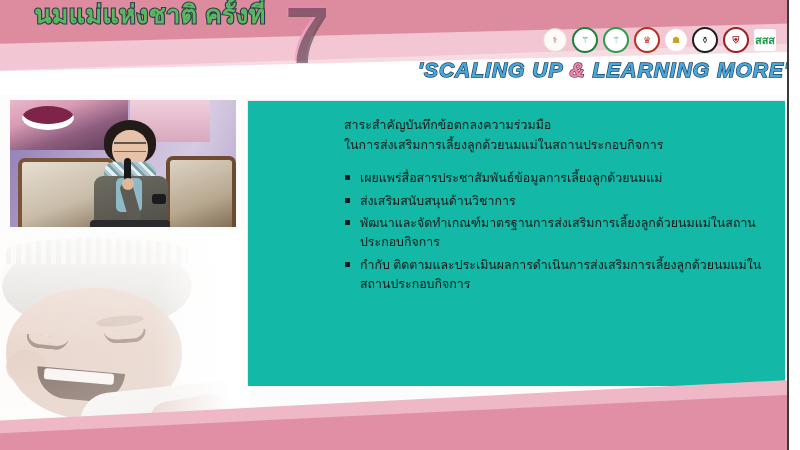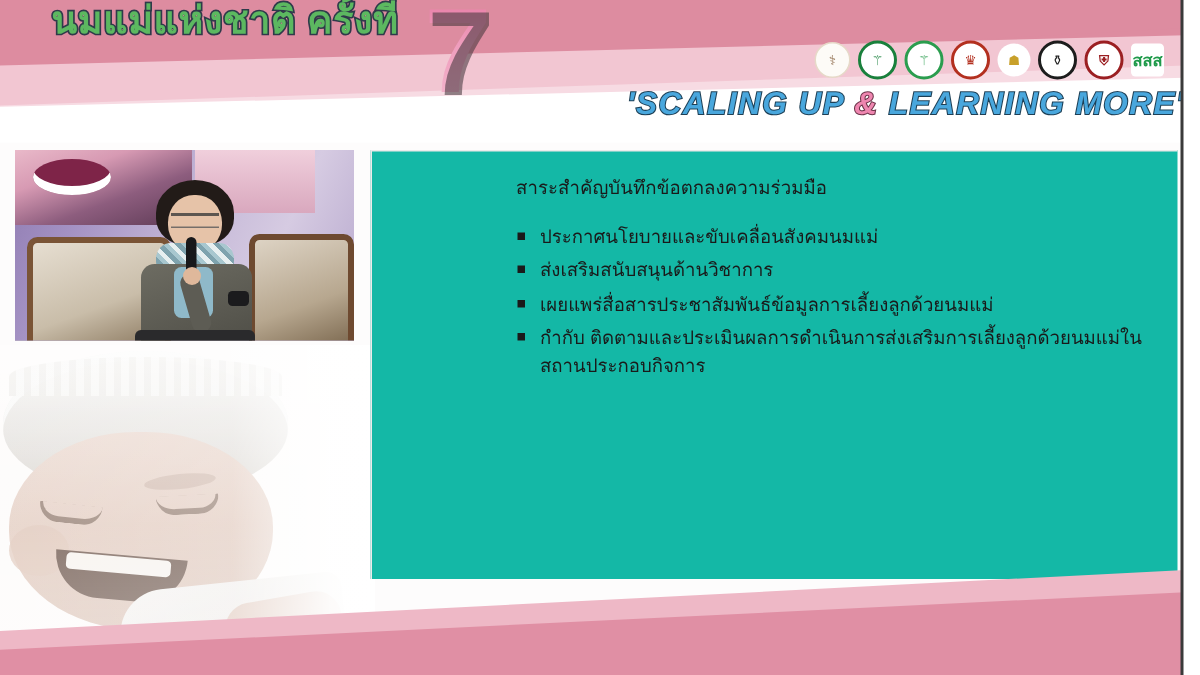--- a/index.html
+++ b/index.html
@@ -224,25 +224,26 @@
       <div class="vt-hand"></div>
       <div class="vt-clicker"></div>
       <div class="vt-lap"></div>
     </div>
   </div>
 
   <div class="panel">
     <div class="panel-inner">
       <div class="lead">
         <div>สาระสำคัญบันทึกข้อตกลงความร่วมมือ</div>
+        <div>ในการส่งเสริมการเลี้ยงลูกด้วยนมแม่ในสถานประกอบกิจการ</div>
       </div>
       <ul class="bullets">
-        <li>ประกาศนโยบายและขับเคลื่อนสังคมนมแม่</li>
+        <li>เผยแพร่สื่อสารประชาสัมพันธ์ข้อมูลการเลี้ยงลูกด้วยนมแม่</li>
         <li>ส่งเสริมสนับสนุนด้านวิชาการ</li>
-        <li>เผยแพร่สื่อสารประชาสัมพันธ์ข้อมูลการเลี้ยงลูกด้วยนมแม่</li>
+        <li>พัฒนาและจัดทำเกณฑ์มาตรฐานการส่งเสริมการเลี้ยงลูกด้วยนมแม่ในสถานประกอบกิจการ</li>
         <li>กำกับ ติดตามและประเมินผลการดำเนินการส่งเสริมการเลี้ยงลูกด้วยนมแม่ในสถานประกอบกิจการ</li>
       </ul>
     </div>
   </div>
 
   <div class="bot-light"></div>
   <div class="bot-dark"></div>
   <div class="bot-white"></div>
 
   <div class="frame-right"></div>

